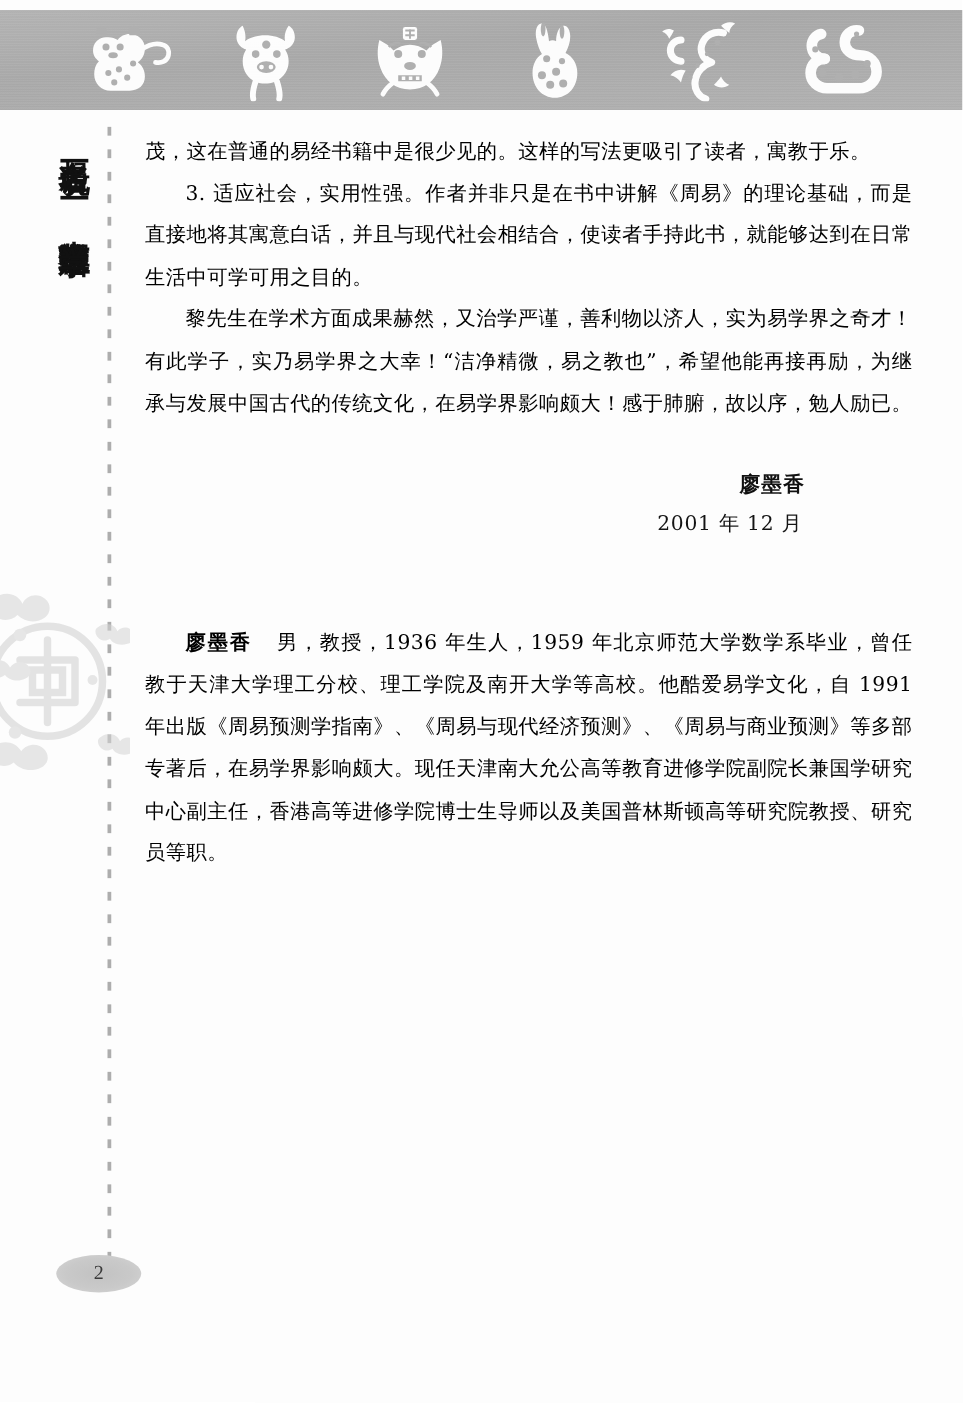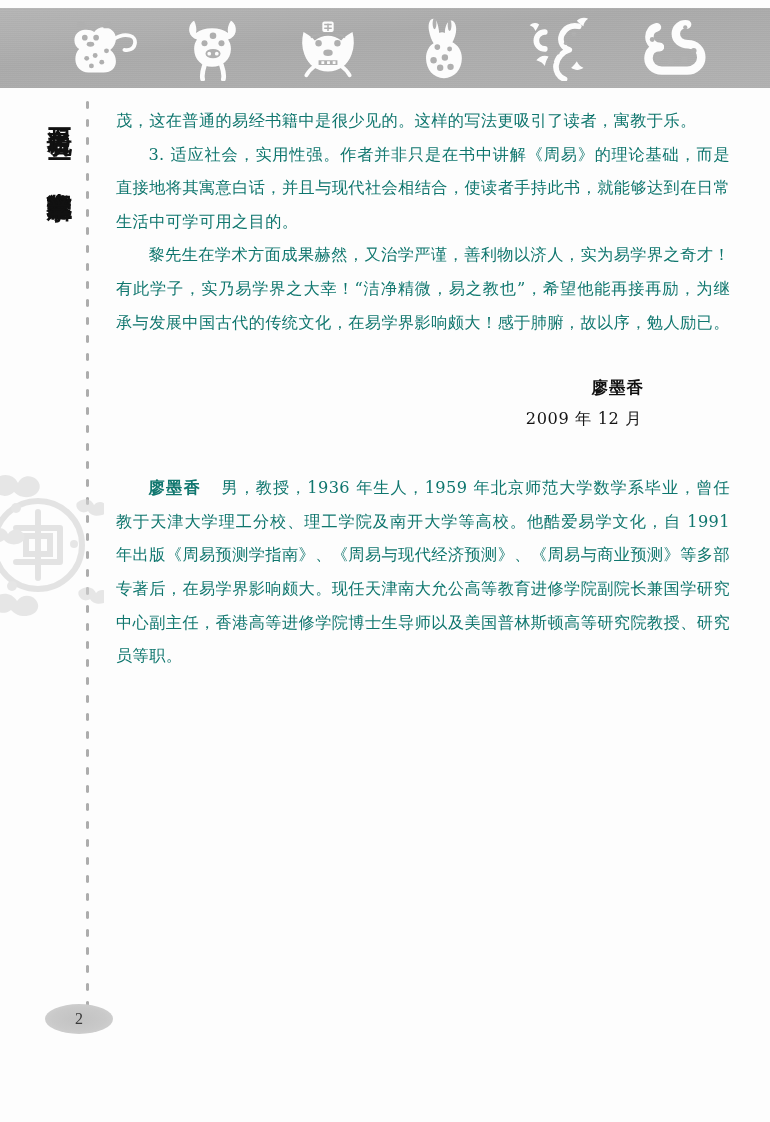--- a/index.html
+++ b/index.html
@@ -104,21 +104,21 @@
     top: 104px;
     width: 614px;
   }
   .para {
     font-family: "DejaVu Serif", "Liberation Serif", serif;
     font-size: 16.2px;
     line-height: 33.6px;
     letter-spacing: 0.4px;
     text-align: justify;
     text-justify: inter-character;
-    color: #0f766e;
+    color: #000000;
     margin: 0;
   }
   .para.indent { text-indent: 2em; }
   .para + .para { margin-top: 0; }
 
   .sig-block {
     margin-top: 34px;
     text-align: right;
     padding-right: 86px;
   }
@@ -133,21 +133,21 @@
   .sig-date {
     font-family: "DejaVu Serif", "Liberation Serif", serif;
     font-size: 16.2px;
     letter-spacing: 0.6px;
     color: #141414;
     line-height: 32px;
     padding-right: 2px;
   }
 
   .bio {
-    margin-top: 36px;
+    margin-top: 62px;
   }
   .bio .lead {
     font-weight: bold;
     letter-spacing: 1px;
   }
 
   
   .folio {
     position: absolute;
     left: 45px;
@@ -317,21 +317,21 @@
   <div class="content">
 
     <p class="para">茂，这在普通的易经书籍中是很少见的。这样的写法更吸引了读者，寓教于乐。</p>
 
     <p class="para indent">3. 适应社会，实用性强。作者并非只是在书中讲解《周易》的理论基础，而是直接地将其寓意白话，并且与现代社会相结合，使读者手持此书，就能够达到在日常生活中可学可用之目的。</p>
 
     <p class="para indent">黎先生在学术方面成果赫然，又治学严谨，善利物以济人，实为易学界之奇才！有此学子，实乃易学界之大幸！“洁净精微，易之教也”，希望他能再接再励，为继承与发展中国古代的传统文化，在易学界影响颇大！感于肺腑，故以序，勉人励已。</p>
 
     <div class="sig-block">
       <div class="sig-name">廖墨香</div>
-      <div class="sig-date">2009 年 12 月</div>
+      <div class="sig-date">2001 年 12 月</div>
     </div>
 
     <div class="bio">
       <p class="para indent"><span class="lead">廖墨香</span><span style="display:inline-block;width:1.2em"></span><span>男，教授，1936 年生人，1959 年北京师范大学数学系毕业，曾任教于天津大学理工分校、理工学院及南开大学等高校。他酷爱易学文化，自 1991 年出版《周易预测学指南》、《周易与现代经济预测》、《周易与商业预测》等多部专著后，在易学界影响颇大。现任天津南大允公高等教育进修学院副院长兼国学研究中心副主任，香港高等进修学院博士生导师以及美国普林斯顿高等研究院教授、研究员等职。</span></p>
     </div>
 
   </div>
 
   <div class="folio">
     <span class="folio-num">2</span>

